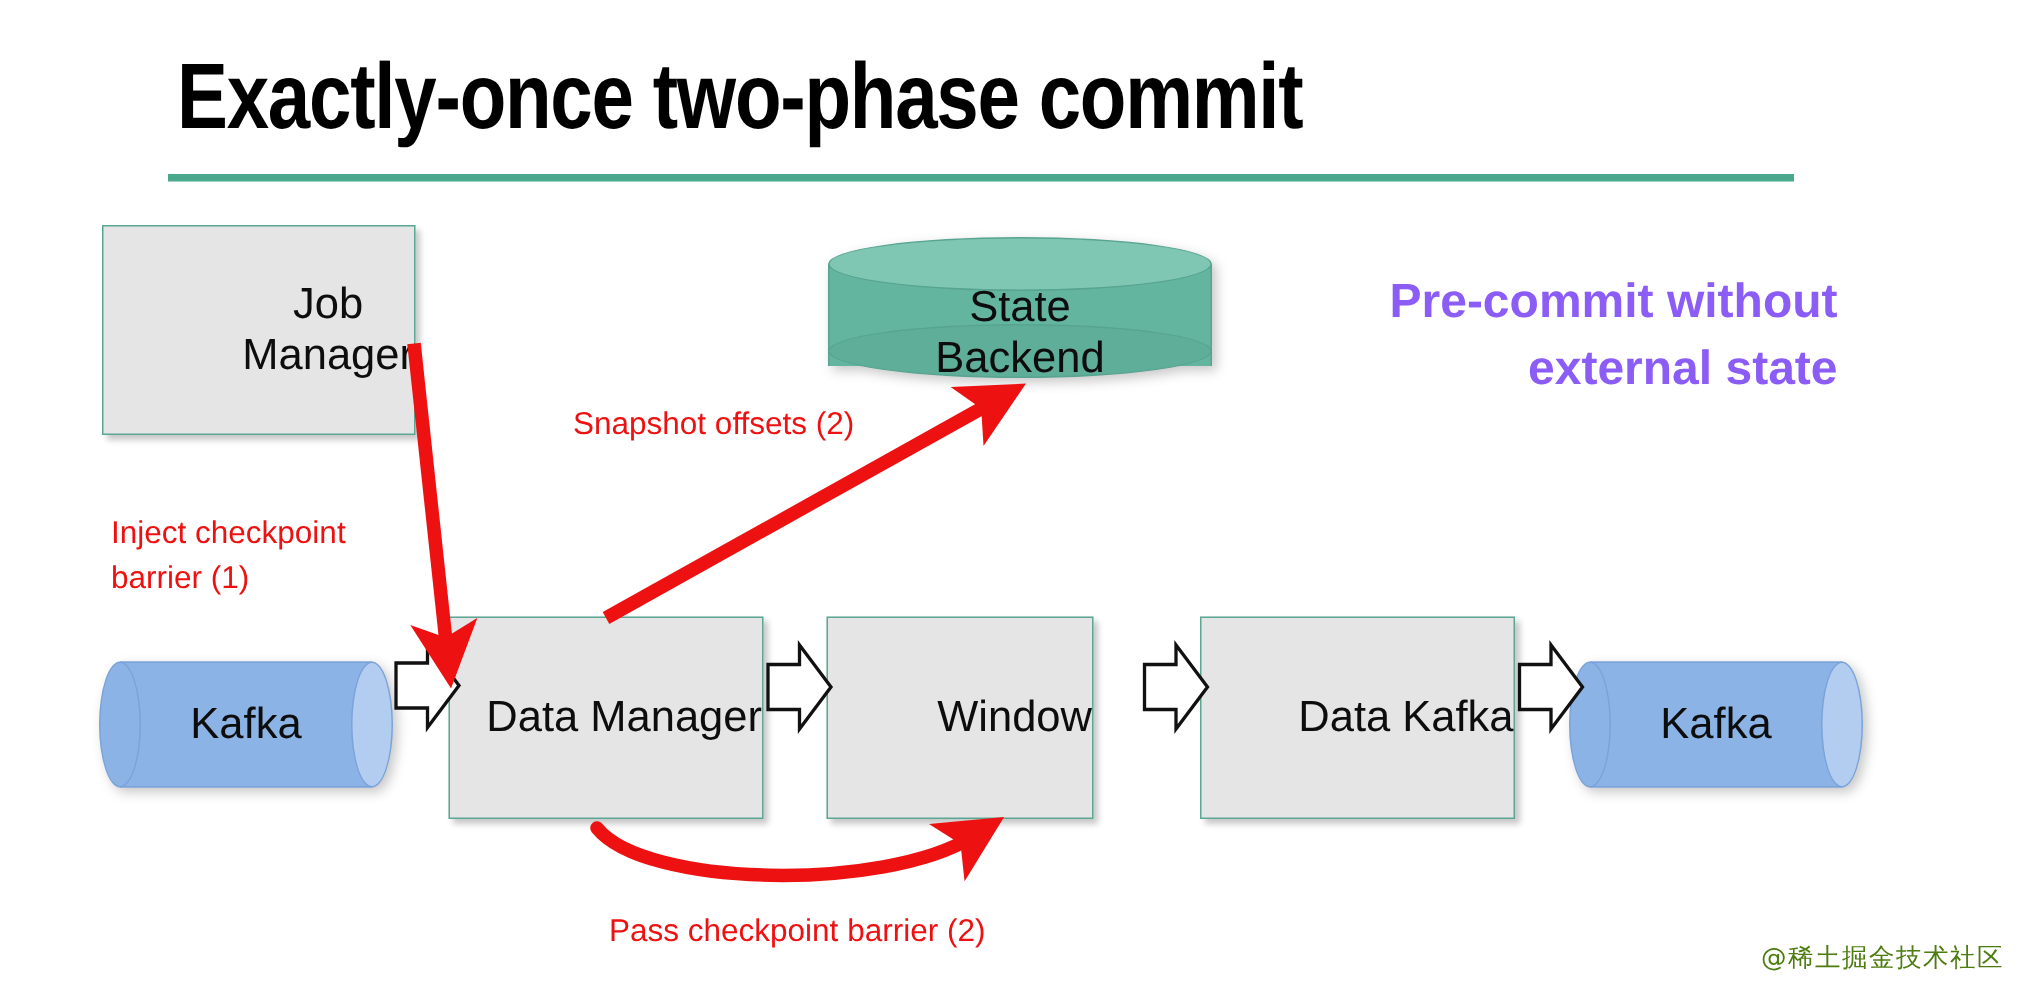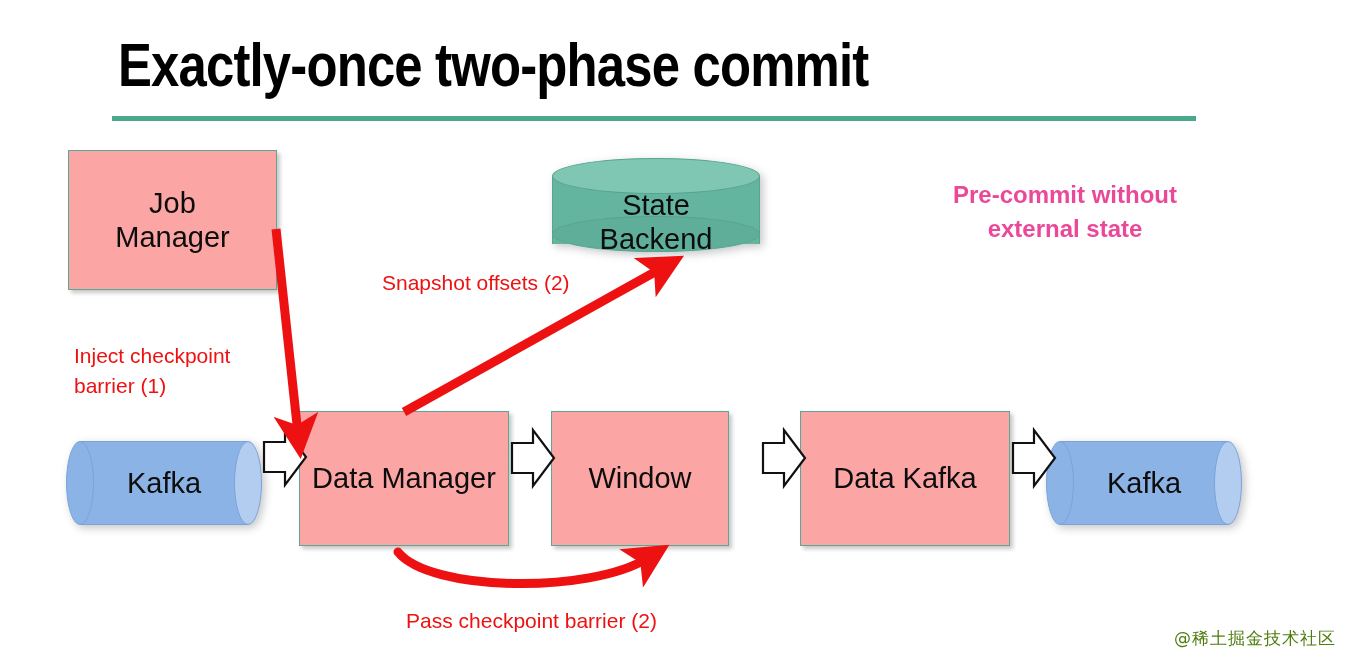--- a/index.html
+++ b/index.html
@@ -38,27 +38,27 @@
     left: 112px;
     top: 116px;
     width: 1084px;
     height: 5px;
     background: #4aa98c;
   }
 
   
   .box {
     position: absolute;
-    background: #fca5a5;
+    background: #e5e5e5;
     border: 1px solid #5aa894;
     box-sizing: border-box;
     box-shadow: 3px 3px 4px rgba(0,0,0,0.22);
     display: flex;
     align-items: center;
-    justify-content: center;
+    justify-content: flex-end;
     text-align: center;
     color: #0d0d0d;
     font-size: 29px;
     font-weight: 400;
     line-height: 1.18;
     font-family: "Liberation Sans", sans-serif;
   }
 
   
   .vcyl {
@@ -143,25 +143,25 @@
   .ann {
     position: absolute;
     color: #ee1111;
     font-size: 21px;
     line-height: 1.42;
     font-family: "Liberation Sans", sans-serif;
     white-space: pre-line;
   }
   #note-precommit {
     position: absolute;
-    color: #ec4899;
+    color: #8b5cf6;
     font-weight: bold;
-    font-size: 24px;
+    font-size: 32px;
     line-height: 1.42;
-    text-align: center;
+    text-align: right;
     white-space: pre-line;
     font-family: "Liberation Sans", sans-serif;
   }
 
   
   #overlay {
     position: absolute;
     left: 0; top: 0;
     width: 1350px;
     height: 660px;
@@ -185,21 +185,21 @@
 <div id="slide">
 
   <div id="title">Exactly-once two-phase commit</div>
   <div id="title-rule"></div>
 
   <div class="box" style="left:68px; top:150px; width:209px; height:140px;">
     <span style="white-space:pre-line;">Job
 Manager</span>
   </div>
 
-  <div class="vcyl" style="left:552px; top:158px; width:208px; height:104px;">
+  <div class="vcyl" style="left:552px; top:158px; width:208px; height:104px;padding-left:48px;">
     <div class="body" style="top:18px; height:68px;"></div>
     <div class="bot" style="top:58px; height:36px;"></div>
     <div class="top" style="top:0px; height:36px;"></div>
     <div class="vlabel" style="top:30px; white-space:pre-line;">State
 Backend</div>
   </div>
 
   <div id="note-precommit" style="left:905px; top:178px; width:320px;">Pre-commit without
 external state</div>
 

